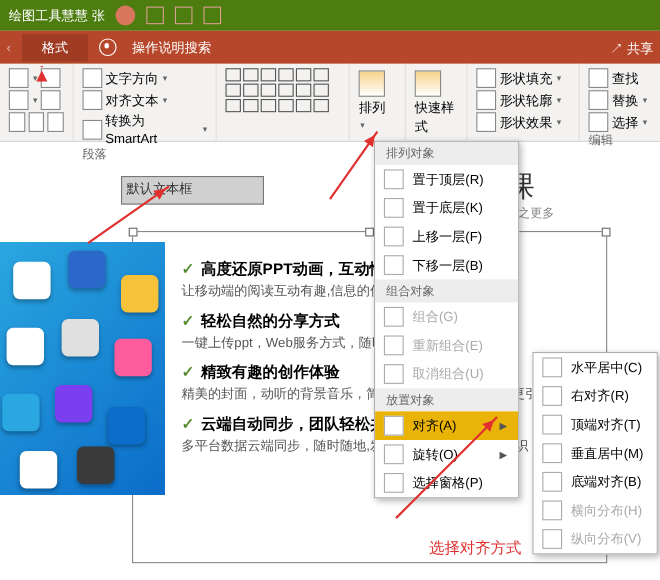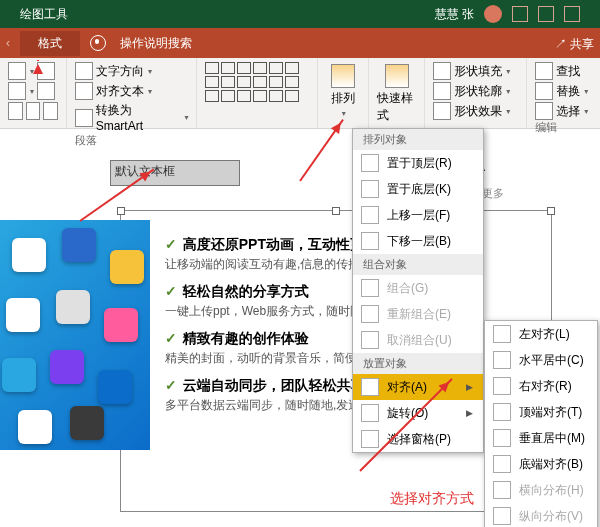--- a/index.html
+++ b/index.html
@@ -1,34 +1,34 @@
 <!DOCTYPE html>
 <html><head>
 <meta charset="utf-8">
 <style>
   body{margin:0;font-family:"Microsoft YaHei",Arial,sans-serif;font-size:12px;background:#fff;width:600px;height:527px;overflow:hidden;position:relative}
-  .titlebar{background:#14532d;height:28px;color:#fff;display:flex;align-items:center;padding:0 20px;justify-content:space-between}
+  .titlebar{background:#4d7c0f;height:28px;color:#fff;display:flex;align-items:center;padding:0 8px;}
   .titlebar .left{display:flex;gap:10px;align-items:center}
   .titlebar .right{display:flex;gap:10px;align-items:center}
   .avatar{width:18px;height:18px;border-radius:50%;background:#d8765e;display:inline-block}
   .tabbar{background:#b7472a;height:30px;display:flex;align-items:center;padding:0 6px;gap:10px;color:#fff}
   .tab{padding:4px 18px}
   .tab.active{background:#9e3b22}
   .bulb{width:14px;height:14px;border:1px solid #fff;border-radius:50%;display:inline-block;margin-right:4px;position:relative}
   .bulb:after{content:"";position:absolute;left:4px;top:3px;width:4px;height:5px;background:#fff;border-radius:2px}
   .ribbon{background:#f3f2f1;height:70px;border-bottom:1px solid #d4d4d4;display:flex;align-items:stretch;position:relative}
   .rgrp{border-right:1px solid #e1dfdd;padding:4px 8px;display:flex;flex-direction:column;justify-content:space-between}
   .rgrp .rows{display:flex;flex-direction:column;gap:2px}
   .rgrp .lbl{color:#666;font-size:11px}
   .btnrow{display:flex;align-items:center;gap:3px}
   .ic{width:16px;height:16px;display:inline-block;border:1px solid #888;background:#fff}
   .arr{font-size:8px;color:#666;margin-left:1px}
   .shapes{display:grid;grid-template-columns:repeat(6,14px);grid-auto-rows:12px;gap:2px}
   .shapes span{border:1px solid #555;width:12px;height:10px}
-  .bigbtn{display:flex;flex-direction:column;align-items:center;padding:2px 4px;gap:2px}
+  .bigbtn{display:flex;flex-direction:column;padding:2px 4px;gap:2px}
   .bigbtn .bigic{width:22px;height:22px;border:1px solid #888;background:linear-gradient(#f8d38a,#fff)}
   .selbox{position:absolute;left:110px;top:160px;width:120px;height:20px;background:#d0d0d0;border:1px solid #777;color:#333;padding:2px 4px}
   .handles{position:absolute;border:1px solid #888}
   .handles i{position:absolute;width:6px;height:6px;background:#fff;border:1px solid #666}
   .img{position:absolute;left:0;top:220px;width:150px;height:230px;background:linear-gradient(135deg,#2aa7e0,#0b6cc9);overflow:hidden}
   .tile{position:absolute;width:34px;height:34px;border-radius:6px;box-shadow:0 2px 4px rgba(0,0,0,.3)}
   .content{position:absolute;left:165px;top:230px;right:10px}
   .content h4{margin:6px 0 2px;font-size:14px;font-weight:bold;color:#000}
   .chk{color:#558b2f;margin-right:6px;font-weight:bold}
   .content p{margin:2px 0 10px;color:#555;font-size:12px}
@@ -223,21 +223,21 @@
   <h4><span class="chk">✓</span><span>高度还原PPT动画，互动性更</span></h4>
   <p>让移动端的阅读互动有趣,信息的传播分享</p>
   <h4><span class="chk">✓</span><span>轻松自然的分享方式</span></h4>
   <p>一键上传ppt，Web服务方式，随时随地</p>
   <h4><span class="chk">✓</span><span>精致有趣的创作体验</span></h4>
   <p>精美的封面，动听的背景音乐，简便的语音录制，让课件更引</p>
   <h4><span class="chk">✓</span><span>云端自动同步，团队轻松共享</span></h4>
   <p>多平台数据云端同步，随时随地,发送链接，团队共享，知识</p>
 </div>
 
-<div class="menu" style="left:352px;top:128px;width:130px">
+<div class="menu" style="left:340px;top:128px;width:130px">
   <div class="hdr">排列对象</div>
   <div class="mi">
       <span class="mic"></span>
       <span>置于顶层(R)</span>
     </div>
   <div class="mi">
       <span class="mic"></span>
       <span>置于底层(K)</span>
     </div>
   <div class="mi">
@@ -272,24 +272,20 @@
       <span>旋转(O)</span>
       <span class="sub">▶</span>
     </div>
   <div class="mi">
       <span class="mic"></span>
       <span>选择窗格(P)</span>
     </div>
 </div>
 
 <div class="menu" style="left:484px;top:320px;width:112px">
-  <div class="mi">
-      <span class="mic"></span>
-      <span>左对齐(L)</span>
-    </div>
   <div class="mi">
       <span class="mic"></span>
       <span>水平居中(C)</span>
     </div>
   <div class="mi">
       <span class="mic"></span>
       <span>右对齐(R)</span>
     </div>
   <div class="mi">
       <span class="mic"></span>

